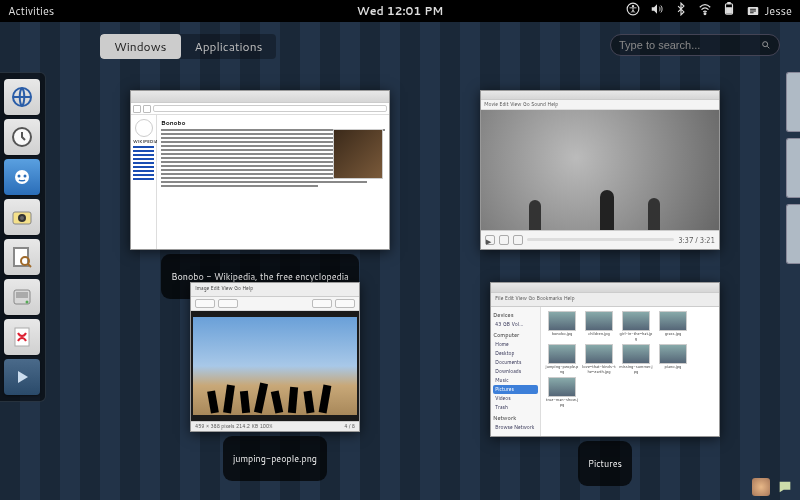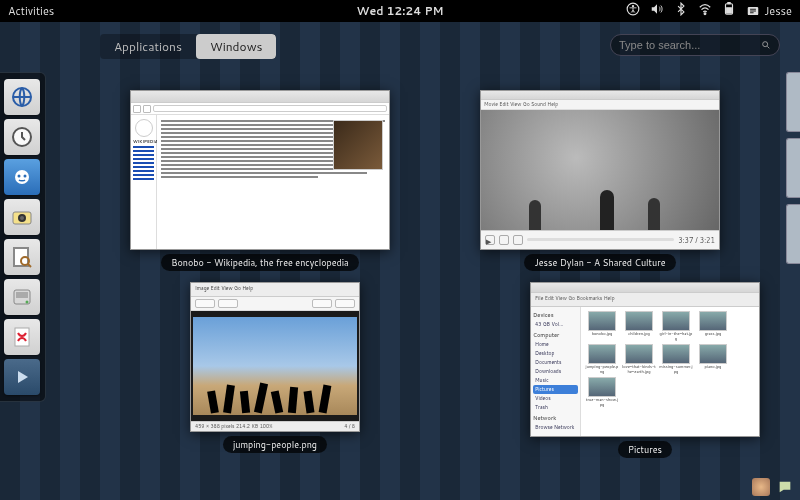--- a/index.html
+++ b/index.html
@@ -94,21 +94,21 @@
   background: #f6f6f6;
   border: 1px solid #999;
   box-shadow: 0 2px 12px rgba(0,0,0,0.6);
   cursor: pointer;
   display: flex; flex-direction: column;
   overflow: hidden;
 }
 .win-thumb .caption {
   background: rgba(0,0,0,0.7);
   border-radius: 9px;
-  padding: 2px 10px;
+  padding: 16px 10px;
   font-size: 9px;
   color: #eee;
   white-space: nowrap;
 }
 .fake-titlebar {
   height: 12px; background: linear-gradient(#e8e8e8,#d6d6d6);
   border-bottom: 1px solid #ccc;
 }
 .fake-content { flex: 1; position: relative; overflow: hidden; }
 .workspace-strip {
@@ -165,21 +165,21 @@
 .fm-main { flex:1; background:#fff; padding:4px; display:flex; flex-wrap:wrap; align-content:flex-start; gap:3px;}
 .fm-main .fitem { width:34px; display:flex; flex-direction:column; align-items:center; font-size:4px; color:#333;}
 .fm-main .thumb { width:28px; height:20px; background:linear-gradient(#8aa,#567); border:1px solid #ccc; }
 .fm-h { height:14px; background:#ededed; border-bottom:1px solid #ccc; font-size:5px; padding:2px 4px; color:#555;}
 </style>
 </head>
 <body>
 
 <div class="topbar">
   <span class="activities">Activities</span>
-  <span class="clock">Wed 12:24 PM</span>
+  <span class="clock">Wed 12:01 PM</span>
   <div class="status">
     <span>
       <svg viewBox="0 0 24 24" fill="#ddd">
           <circle cx="12" cy="12" r="10" stroke="#ddd" stroke-width="2" fill="none"></circle>
           <circle cx="12" cy="7" r="2"></circle>
           <path d="M6 10h12M12 10v8m-3 0l3-4 3 4" stroke="#ddd" stroke-width="1.5" fill="none"></path>
         </svg>
     </span>
     <span>
       <svg viewBox="0 0 24 24" fill="#ddd">
@@ -209,22 +209,22 @@
       <svg viewBox="0 0 24 24" width="12" height="12" fill="#ddd">
           <rect x="3" y="5" width="18" height="14" rx="2"></rect>
           <path d="M7 9h10M7 12h10M7 15h6" stroke="#000" stroke-width="1.5"></path>
         </svg>
       <span>Jesse</span>
     </span>
   </div>
 </div>
 
 <div class="view-switch">
+  <div class="tab active">Windows</div>
   <div class="tab">Applications</div>
-  <div class="tab active">Windows</div>
 </div>
 
 <div class="search">
   <input placeholder="Type to search..." style="">
   <svg width="12" height="12" viewBox="0 0 24 24" fill="none" stroke="#aaa" stroke-width="2">
       <circle cx="10" cy="10" r="6"></circle>
       <path d="M15 15l5 5"></path>
     </svg>
 </div>
 
@@ -308,20 +308,21 @@
               <div class="line"></div>
               <div class="line"></div>
               <div class="line"></div>
               <div class="line"></div>
             <div class="line"></div>
               <div class="line"></div>
               <div class="line"></div>
               <div class="line"></div>
           </div>
           <div class="wiki-main">
+            <div class="wiki-title">Bonobo</div>
             <div class="wiki-img"></div>
             <div class="wiki-para"></div>
               <div class="wiki-para" style="width:92%"></div>
               <div class="wiki-para" style="width:95%"></div>
             <div class="wiki-para" style="width:90%"></div>
               <div class="wiki-para" style="width:93%"></div>
               <div class="wiki-para" style="width:88%"></div>
             <div class="wiki-para" style="width:92%"></div>
               <div class="wiki-para" style="width:95%"></div>
               <div class="wiki-para" style="width:90%"></div>
@@ -348,21 +349,20 @@
         <div style="position:absolute;bottom:0;left:70%;width:12px;height:32px;background:#333;border-radius:6px 6px 0 0;"></div>
       </div>
       <div class="controls">
         <div class="btn">▶</div>
         <div class="btn"></div>
         <div class="btn"></div>
         <div class="track"></div>
         <span>3:37 / 3:21</span>
       </div>
     </div>
-    <div class="caption">Jesse Dylan - A Shared Culture</div>
   </div>
 
   <div class="win-thumb" style="left:90px;top:212px;width:170px;">
     <div class="frame imgv" style="width:170px;height:150px;display:flex;flex-direction:column;">
       <div class="tb">Image  Edit  View  Go  Help</div>
       <div class="tb2">
           <div class="b"></div>
           <div class="b"></div>
           <div style="flex:1"></div>
           <div class="b"></div>
@@ -380,21 +380,21 @@
         <div class="silh" style="left:130px;height:28px;transform:rotate(10deg);"></div>
       </div>
       <div class="status">
           <span>459 × 388 pixels   214.2 KB   100%</span>
           <span>4 / 8</span>
         </div>
     </div>
     <div class="caption">jumping-people.png</div>
   </div>
 
-  <div class="win-thumb" style="left:390px;top:212px;width:230px;margin-left:40px;">
+  <div class="win-thumb" style="left:390px;top:212px;width:230px;">
     <div class="frame" style="width:230px;height:155px;display:flex;flex-direction:column;">
       <div class="fake-titlebar" style="height:10px;"></div>
       <div class="fm-h">File  Edit  View  Go  Bookmarks  Help</div>
       <div class="fm" style="flex:1;">
         <div class="fm-side" id="fm-side">
             <div class="section">Devices</div>
             <div class="item">43 GB Vol…</div>
             <div class="section">Computer</div>
             <div class="item">Home</div>
             <div class="item">Desktop</div>

